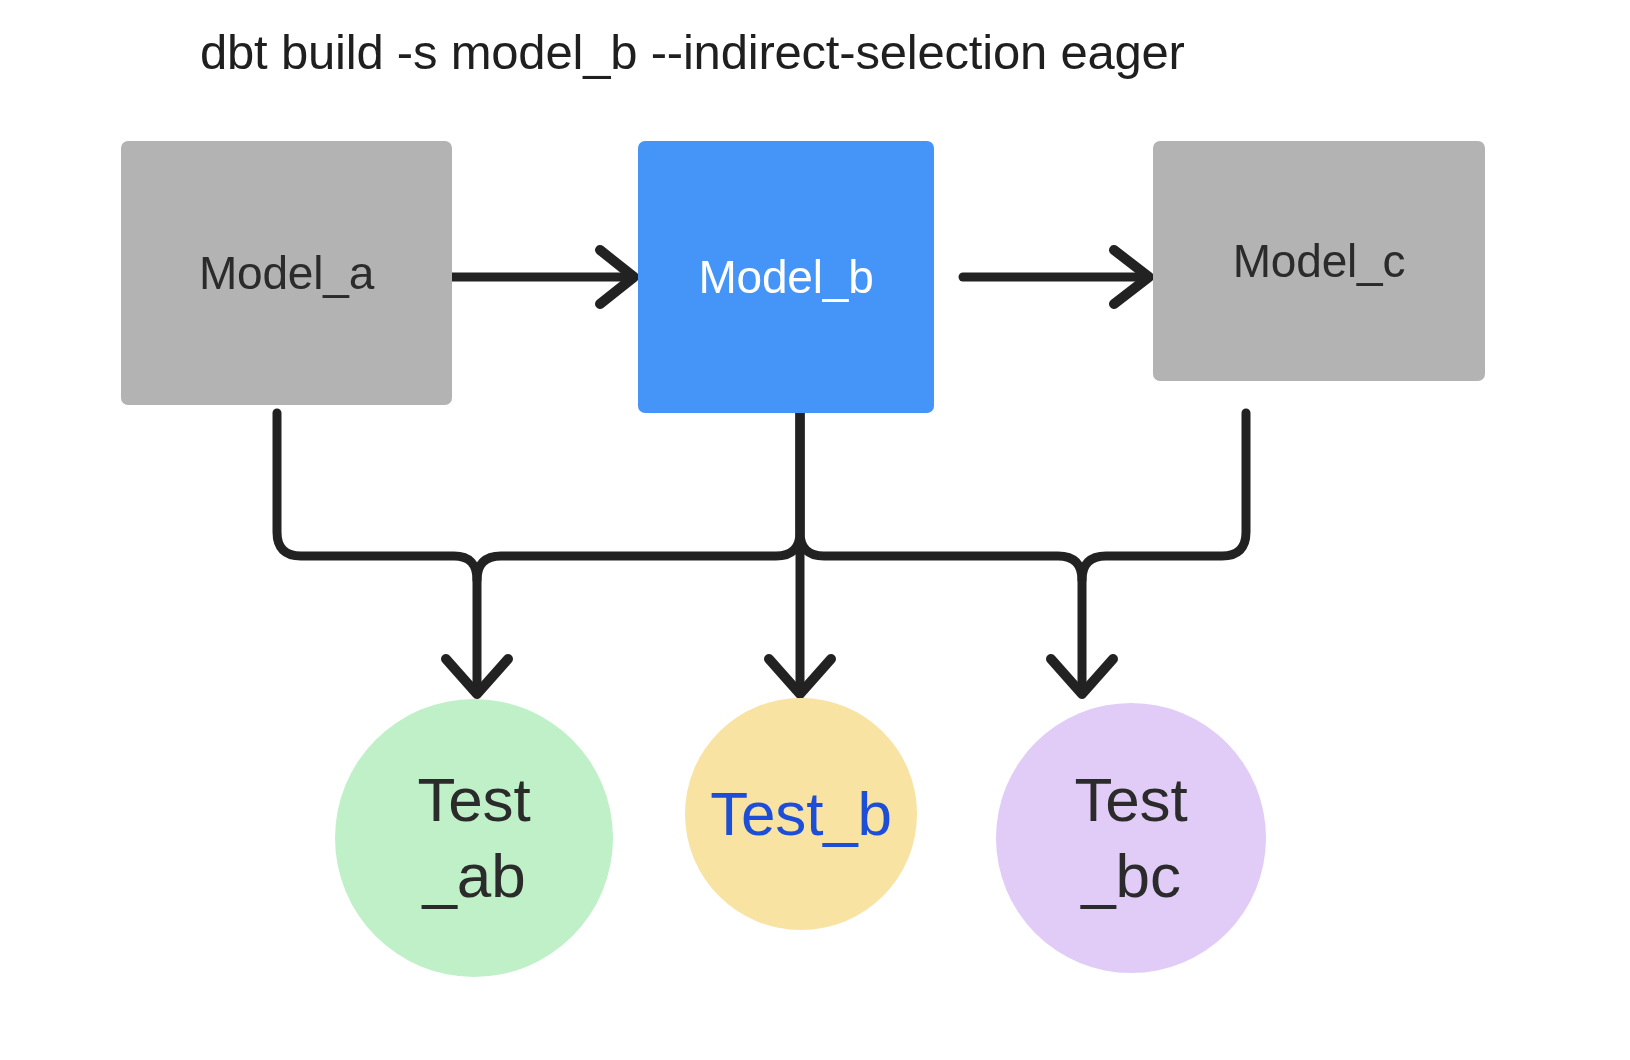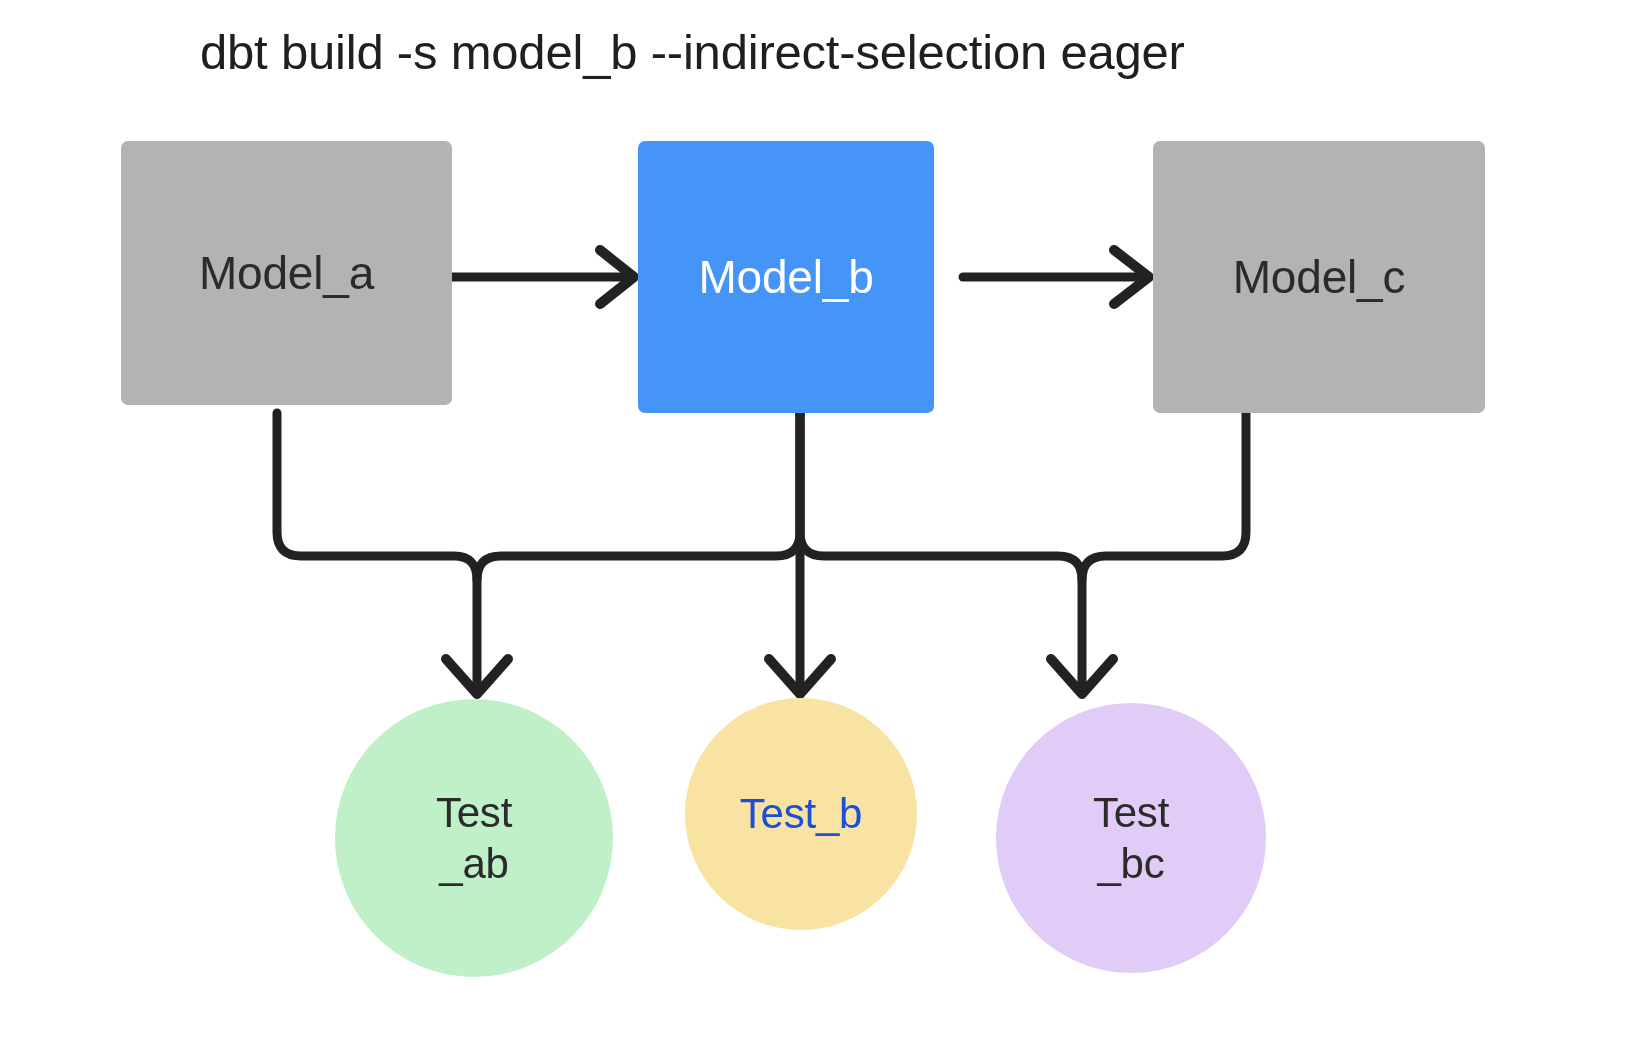--- a/index.html
+++ b/index.html
@@ -45,21 +45,21 @@
     font-size: 46px;
     letter-spacing: -0.2px;
   }
   .node-circle {
     position: absolute;
     border-radius: 50%;
     display: flex;
     flex-direction: column;
     align-items: center;
     justify-content: center;
-    font-size: 42px;
+    font-size: 62px;
     letter-spacing: -0.2px;
     text-align: left;
   }
   .node-circle .line {
     display: block;
     line-height: 1.22;
   }
 </style>
 </head>
 <body>
@@ -114,21 +114,21 @@
   </svg>
 
   <div class="node-box" style="left:121px; top:141px; width:331px; height:264px; background:#b3b3b3; color:#2b2b2b;">
     <span>Model_a</span>
   </div>
 
   <div class="node-box" style="left:638px; top:141px; width:296px; height:272px; background:#4594f7; color:#ffffff;">
     <span>Model_b</span>
   </div>
 
-  <div class="node-box" style="left:1153px; top:141px; width:332px; height:272px; background:#b3b3b3; color:#2b2b2b;">
+  <div class="node-box" style="left:1153px; top:141px; width:332px; height:240px; background:#b3b3b3; color:#2b2b2b;">
     <span>Model_c</span>
   </div>
 
   <div class="node-circle" style="left:335px; top:699px; width:278px; height:278px; background:#bff0c8; color:#2b2b2b;">
     <span class="line">Test</span>
     <span class="line">_ab</span>
   </div>
 
   <div class="node-circle" style="left:685px; top:698px; width:232px; height:232px; background:#f8e3a3; color:#1d4ed8;">
     <span class="line">Test_b</span>

